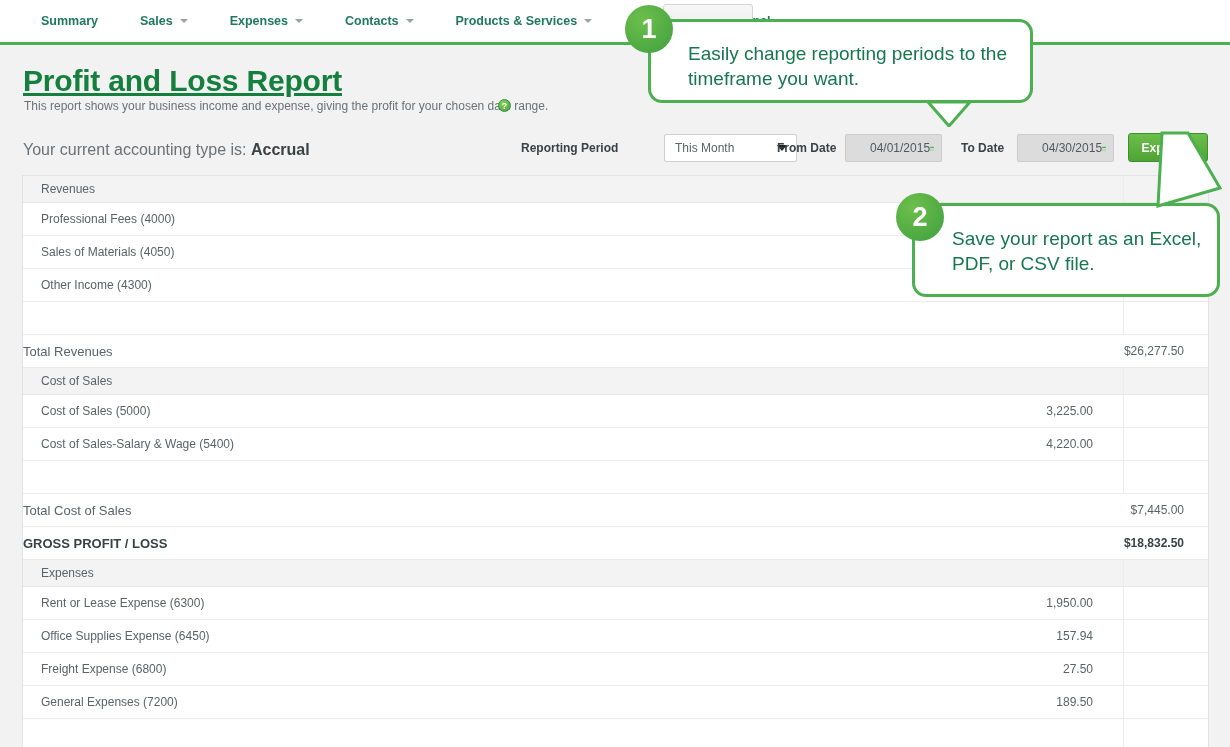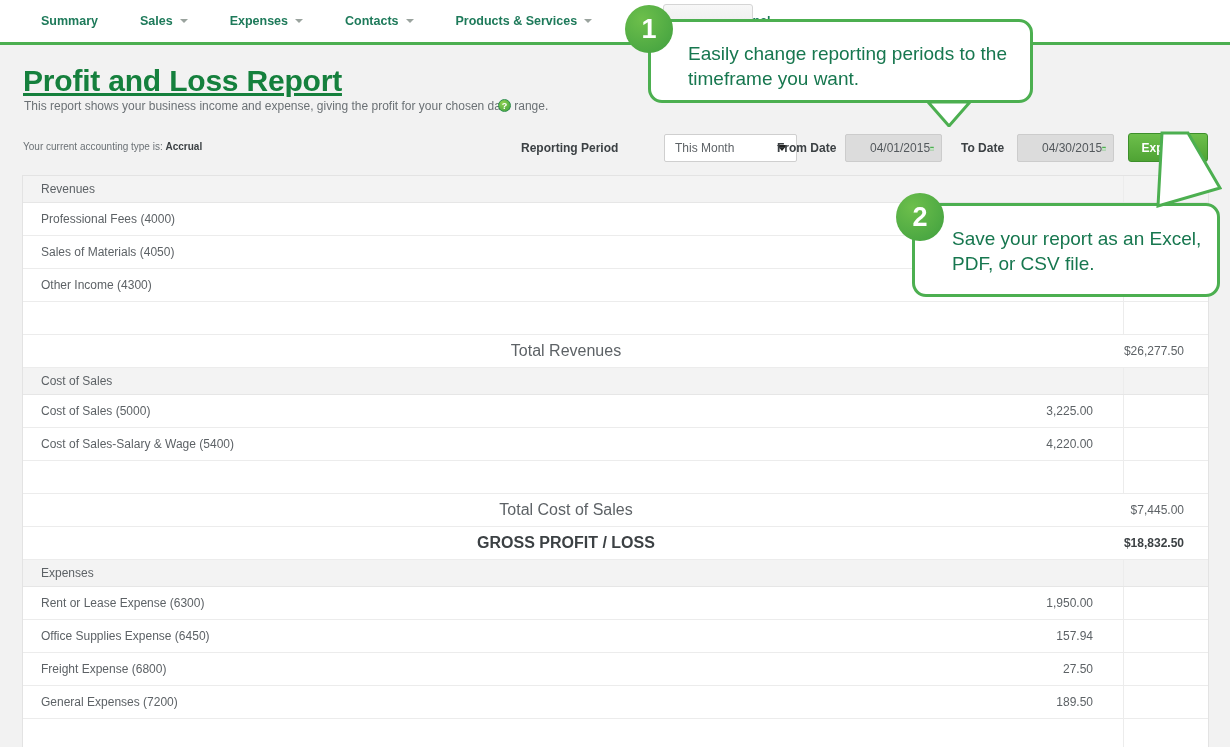--- a/index.html
+++ b/index.html
@@ -57,21 +57,21 @@
     position: absolute; left: 498px; top: 99px;
     width: 13px; height: 13px; border-radius: 50%;
     background: radial-gradient(circle at 35% 30%, #8fd14f, #3f9f3f);
     border: 1px solid #2f8f4f;
     color: #fff; font-size: 9px; font-weight: bold;
     text-align: center; line-height: 12px;
     cursor: pointer;
   }
   .accounting-type {
     position: absolute; left: 23px; top: 141px;
-    font-size: 10px; color: #6b7175;
+    font-size: 16px; color: #6b7175;
   }
   .accounting-type b { color: #3c4144; }
 
   
   .filters { position: absolute; left: 0; top: 133px; width: 1230px; height: 40px; }
   .flabel {
     position: absolute; font-size: 12px; font-weight: bold; color: #3c4144;
     top: 8px;
   }
   .lbl-period { left: 521px; }
@@ -145,22 +145,22 @@
   .c-label {
     flex: 0 0 880px; padding-left: 18px;
     font-size: 12px; color: #5d6266;
   }
   .row.section .c-label { color: #5d6266; font-size: 12px; }
   .c-amount {
     flex: 0 0 190px; text-align: right;
     font-size: 12px; color: #5d6266;
   }
   .c-total-label {
-    flex: 1; text-align: center; padding-right: 14px;
-    font-size: 16px; color: #5d6266;
+    flex: 1; text-align: left; padding-right: 14px;
+    font-size: 13px; color: #5d6266;
   }
   .c-total-amount {
     flex: 0 0 85px; text-align: right; padding-right: 24px;
     font-size: 12px; color: #5d6266;
   }
   .row.strong .c-total-label,
   .row.strong .c-total-amount { font-weight: bold; color: #3c4144; }
   .rail {
     position: absolute; right: 0; top: 0; bottom: 0; width: 0;
     border-left: 1px solid #ececec;

